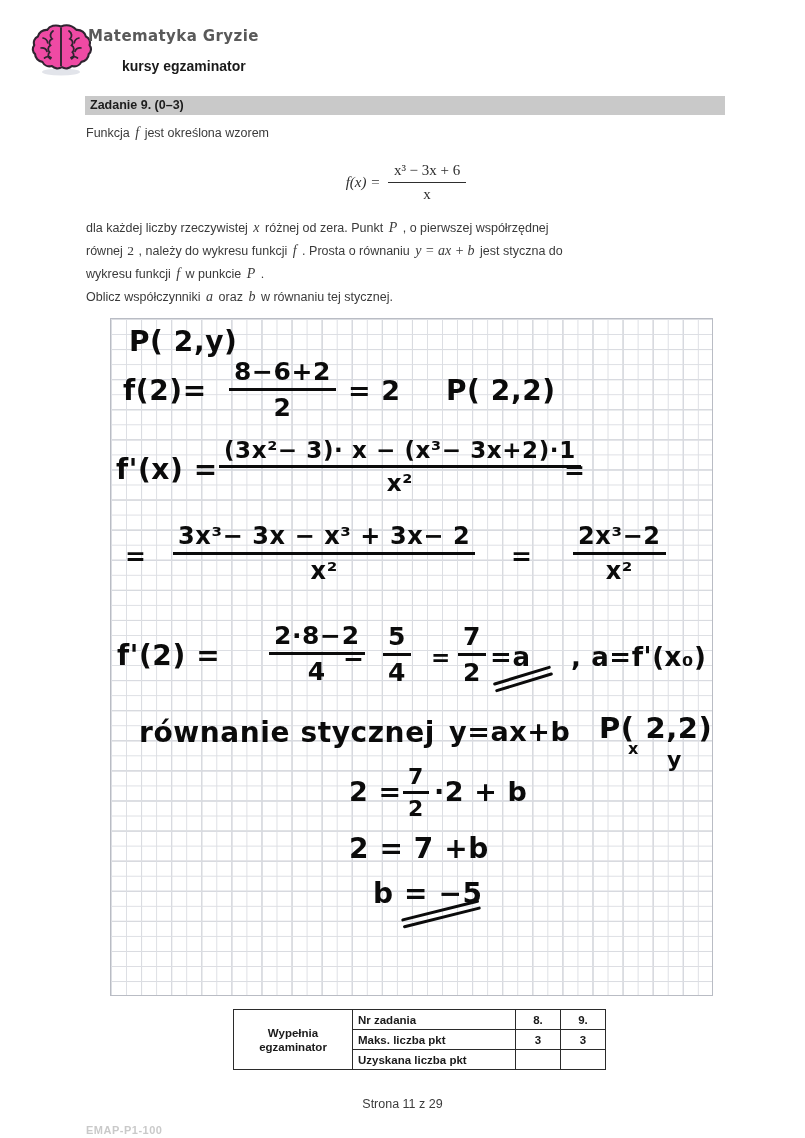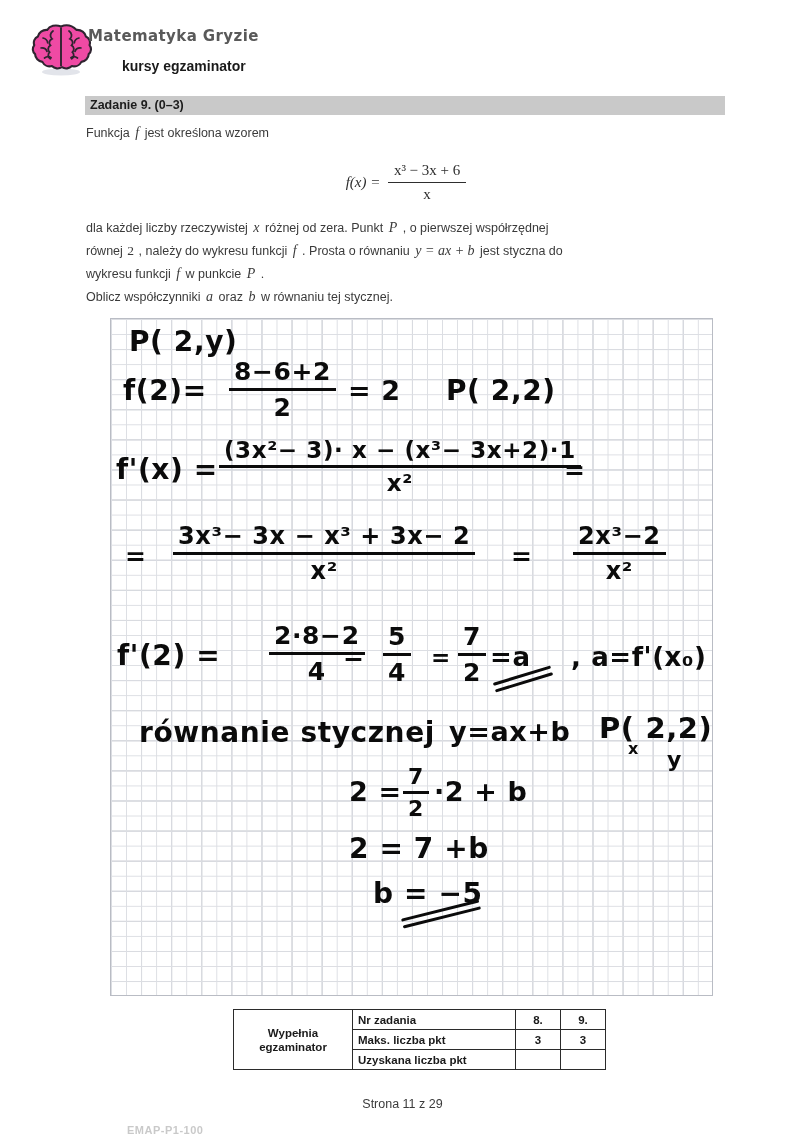--- a/index.html
+++ b/index.html
@@ -257,21 +257,20 @@
     position: absolute;
     left: 86px;
     top: 1124px;
     font-size: 11px;
     font-weight: bold;
     color: #888;
     opacity: 0.45;
     letter-spacing: 0.5px;
     height: 10px;
     overflow: hidden;
-    margin-left: 41px;
   }
 </style>
 </head>
 <body>
 
 <div class="brand">
   <div class="brand-logo">
     <svg width="62" height="56" viewBox="0 0 62 56" xmlns="http://www.w3.org/2000/svg">
       <ellipse cx="31" cy="50" rx="19" ry="3.4" fill="#e2e4ea"></ellipse>
       <path d="M31 4.5c-5.5-2.3-11.5-.6-13.8 3.4-4.6-.3-8.6 2.6-9.3 6.6-3.4 1.6-4.9 5.3-3.6 8.6-2.2 2.8-1.9 6.7.8 9 .1 4 3.2 7.3 7.3 7.8 1.6 3.3 5.6 5.1 9.5 4.2 2.5 2.6 6.8 3.1 10 1.1 3.2 2 7.5 1.5 10-1.1 3.9.9 7.9-.9 9.5-4.2 4.1-.5 7.2-3.8 7.3-7.8 2.7-2.3 3-6.2.8-9 1.3-3.3-.2-7-3.6-8.6-.7-4-4.7-6.9-9.3-6.6C42.5 3.9 36.5 2.2 31 4.5z" fill="#ef4aa4" stroke="#2f2430" stroke-width="2.1" stroke-linejoin="round"></path>

